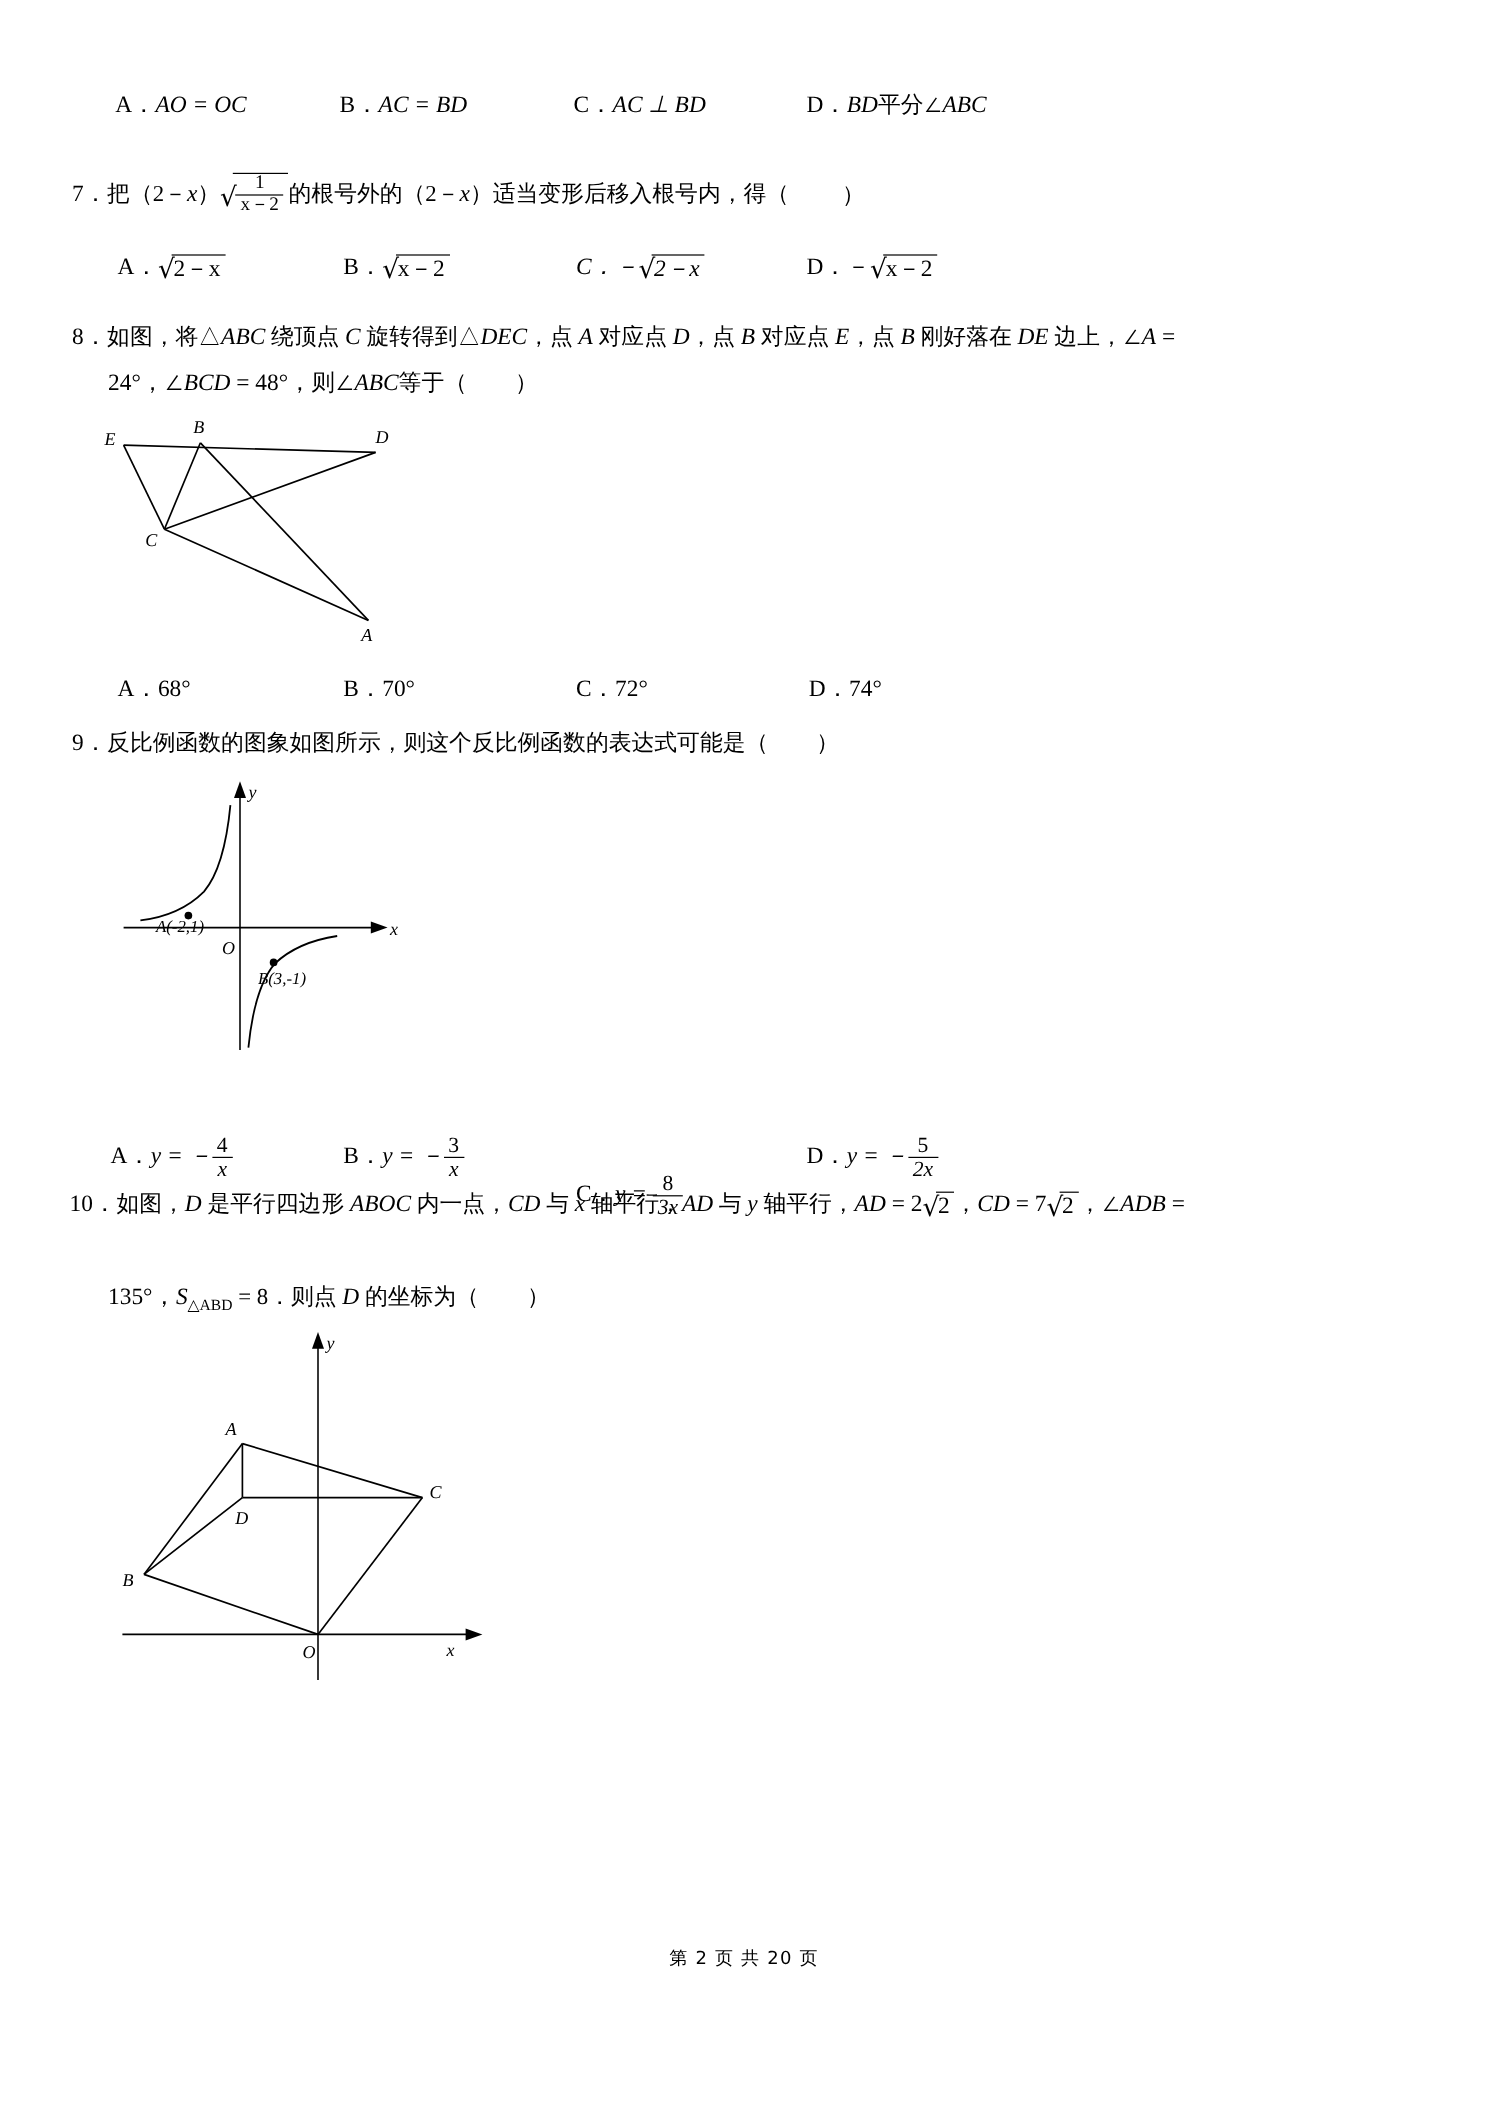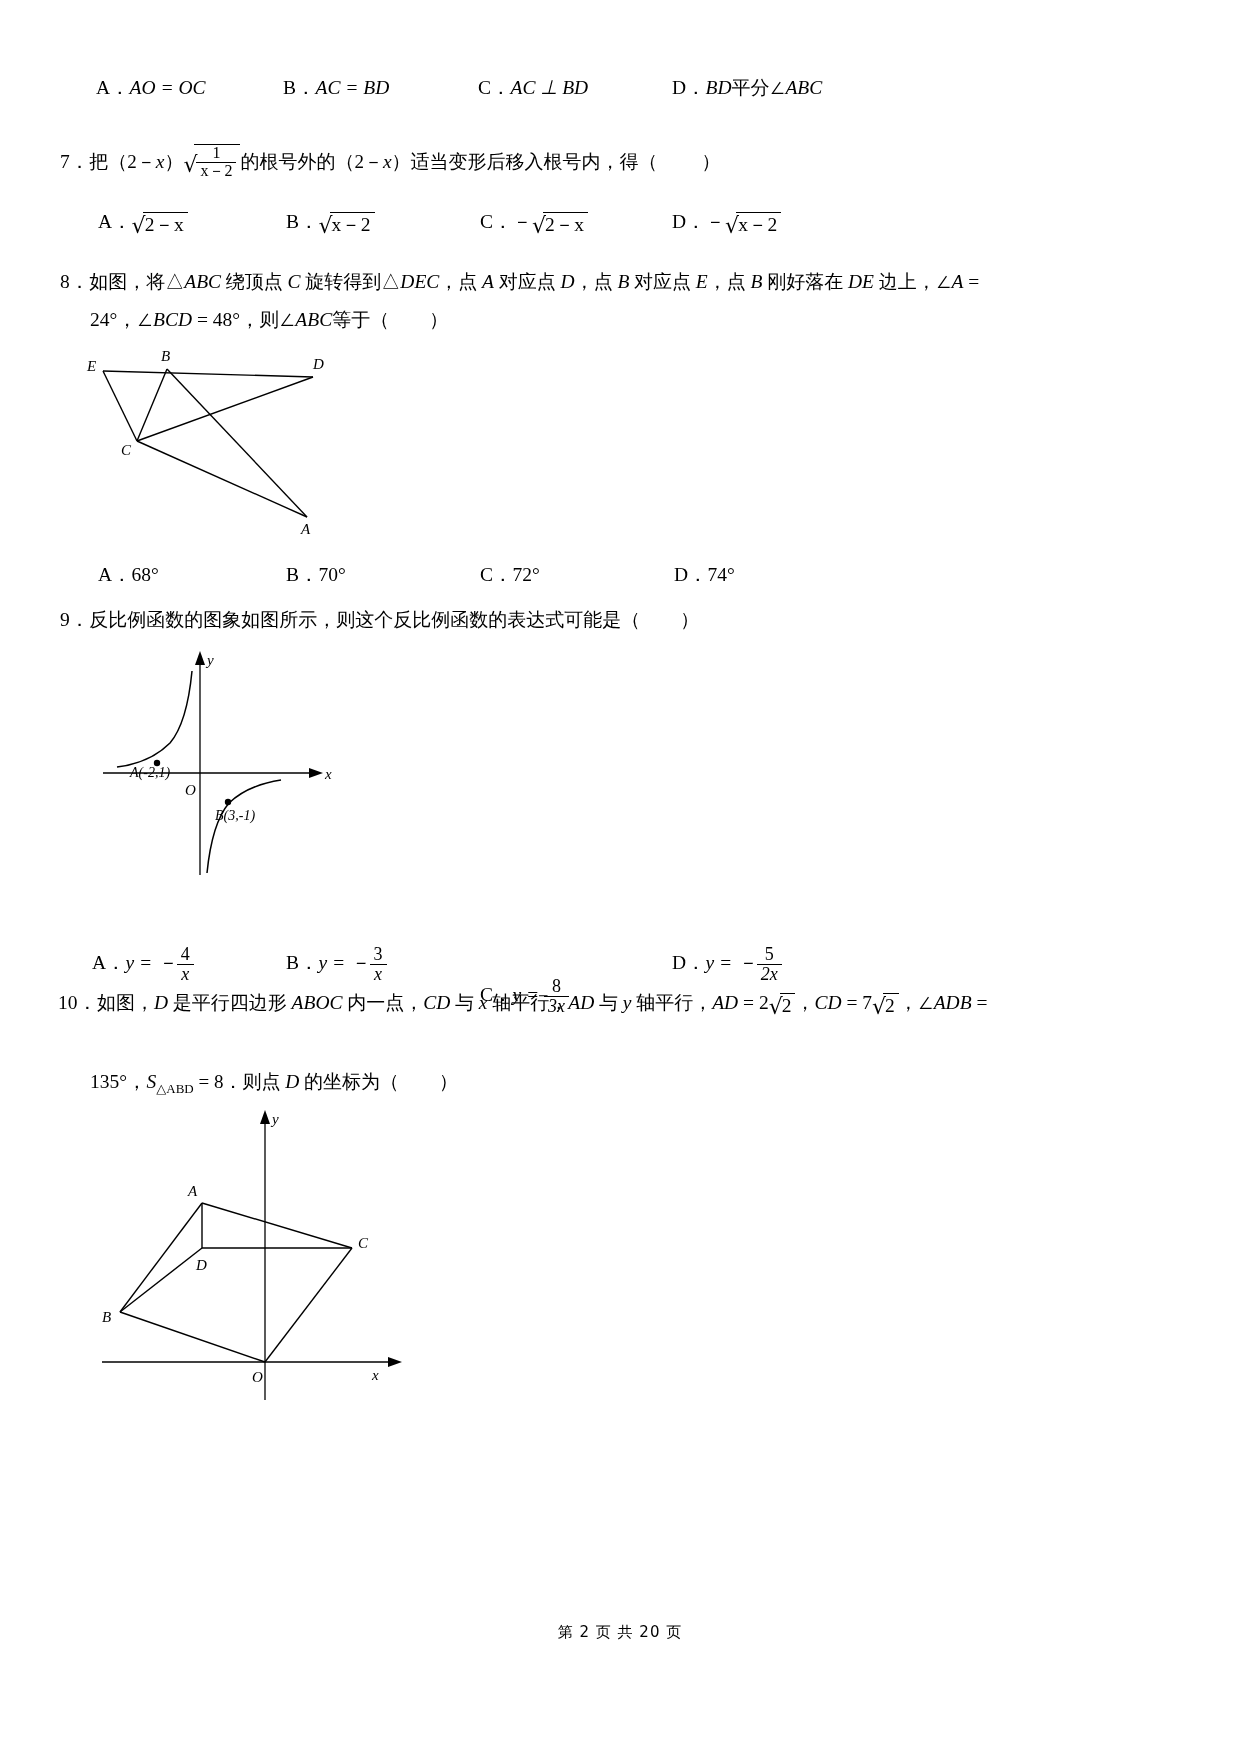--- a/index.html
+++ b/index.html
@@ -72,21 +72,21 @@
   <div class="row" style="left:60px;top:144px;font-size:19.5px;">
     <span class="rm">7．</span><span class="cn">把（2－</span><span class="it">x</span><span class="cn">）</span><span class="sqrt"><span class="sign">√</span><span class="radicand" style="padding-top:3px;"><span class="frac" style="font-size:16px;position:relative;top:-3px;"><span class="num">1</span><span class="den">x－2</span></span></span></span><span class="cn">的根号外的（2－</span><span class="it">x</span><span class="cn">）适当变形后移入根号内，得（</span><span class="cn" style="padding-left:44px;">）</span>
   </div>
 
   <div class="row" style="left:98px;top:212px;">
     <span class="optlabel">A．</span><span class="rm"></span><span class="sqrt"><span class="sign">√</span><span class="radicand">2－x</span></span>
   </div>
   <div class="row" style="left:286px;top:212px;">
     <span class="optlabel">B．</span><span class="rm"></span><span class="sqrt"><span class="sign">√</span><span class="radicand">x－2</span></span>
   </div>
-  <div class="row" style="left:480px;top:212px;">
+  <div class="row" style="left:480px;top:212px;font-style:italic;">
     <span class="optlabel">C．</span><span class="rm">－</span><span class="sqrt"><span class="sign">√</span><span class="radicand">2－x</span></span>
   </div>
   <div class="row" style="left:672px;top:212px;">
     <span class="optlabel">D．</span><span class="rm">－</span><span class="sqrt"><span class="sign">√</span><span class="radicand">x－2</span></span>
   </div>
 
   <div class="row" style="left:60px;top:272px;font-size:19.5px;">
     <span class="rm">8．</span><span class="cn">如图，将</span><span class="cn">△</span><span class="it">ABC</span><span class="cn"> 绕顶点 </span><span class="it">C</span><span class="cn"> 旋转得到</span><span class="cn">△</span><span class="it">DEC</span><span class="cn">，点 </span><span class="it">A</span><span class="cn"> 对应点 </span><span class="it">D</span><span class="cn">，点 </span><span class="it">B</span><span class="cn"> 对应点 </span><span class="it">E</span><span class="cn">，点 </span><span class="it">B</span><span class="cn"> 刚好落在 </span><span class="it">DE</span><span class="cn"> 边上，∠</span><span class="it">A</span><span class="rm"> =</span>
   </div>
   <div class="row" style="left:90px;top:310px;font-size:19.5px;">

